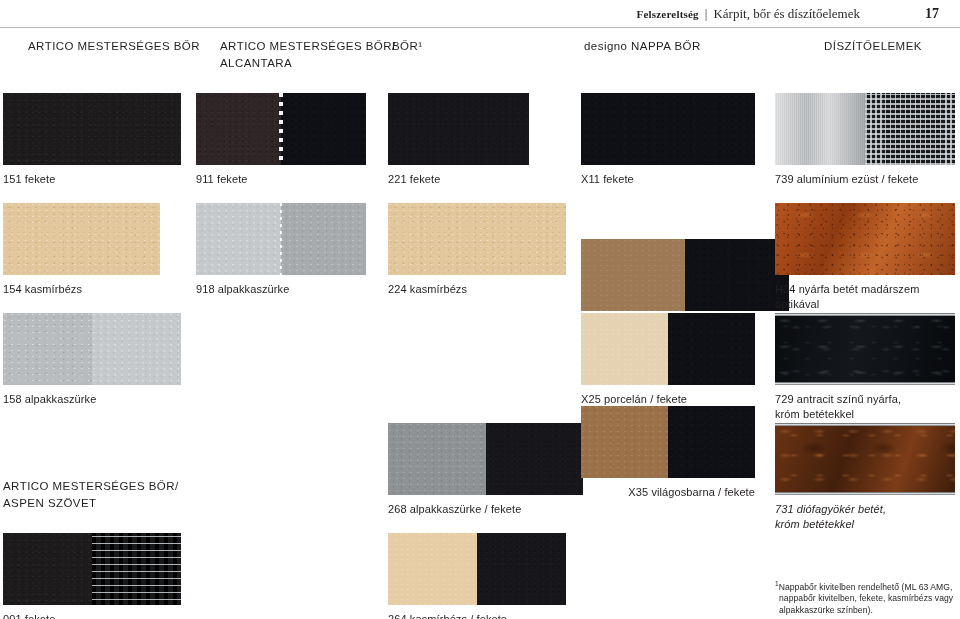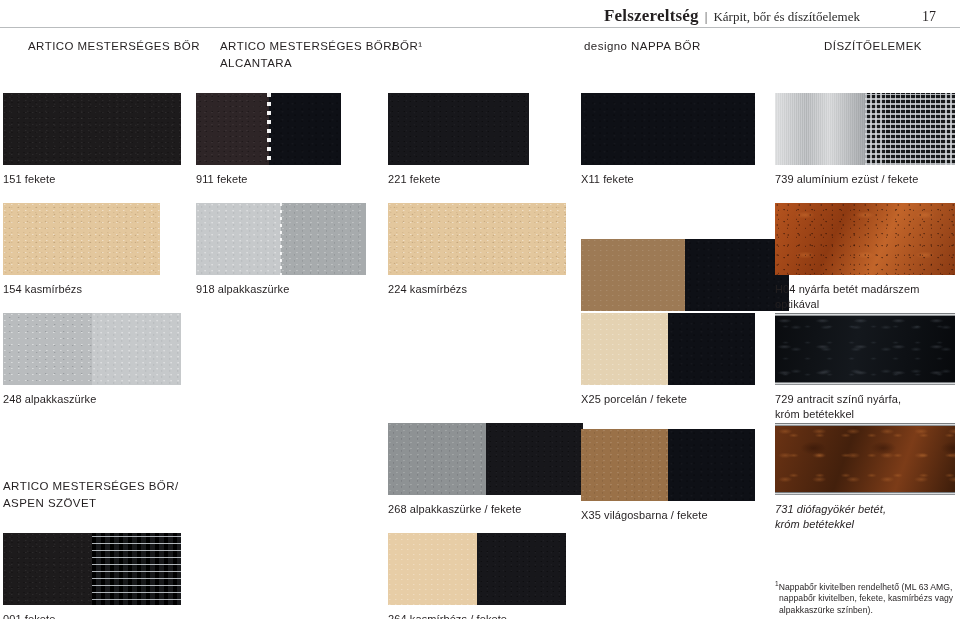--- a/index.html
+++ b/index.html
@@ -16,28 +16,28 @@
   
   .runhead {
     position: absolute;
     left: 0; top: 6px; right: 18px;
     height: 20px;
     display: flex; align-items: baseline; justify-content: flex-end;
     font-family: "Liberation Serif", serif;
   }
   .runhead .rh-title {
     font-weight: bold;
-    font-size: 17px;
+    font-size: 11px;
     letter-spacing: .2px;
   }
   .runhead .rh-sep { margin: 0 6px; font-size: 13px; color: #3a3a3a; }
   .runhead .rh-sub { font-size: 13px; color: #2b2b2b; }
   .runhead .rh-page {
-    font-weight: normal; font-size: 14px;
-    margin-left: 62px; min-width: 20px; text-align: left;
+    font-weight: bold; font-size: 14px;
+    margin-left: 62px; min-width: 20px; text-align: center;
   }
   .rule {
     position: absolute; left: 0; right: 0; top: 27px;
     height: 1px; background: #b9bcbe;
   }
 
   
   .colheads { position: absolute; left: 0; top: 38px; right: 0; height: 44px; }
   .colhead {
     position: absolute; top: 0;
@@ -269,21 +269,21 @@
     <div class="colhead" style="left:776px; width:180px;padding-left:48px;">DÍSZÍTŐELEMEK</div>
   </div>
 
   <div class="swatch-cell" style="left:3px; top:93px; width:178px;">
     <div class="swatch">
       <div class="full tx-leather-black"></div>
     </div>
     <div class="caption">151 fekete</div>
   </div>
 
-  <div class="swatch-cell" style="left:196px; top:93px; width:145px;">
+  <div class="swatch-cell" style="left:196px; top:93px; width:170px;">
     <div class="swatch">
       <div class="half left tx-leather-darkbrown"></div>
       <div class="half right tx-leather-deepblack"></div>
       <div class="tx-stitch"></div>
     </div>
     <div class="caption">911 fekete</div>
   </div>
 
   <div class="swatch-cell" style="left:388px; top:93px; width:141px;">
     <div class="swatch">
@@ -344,21 +344,21 @@
     </div>
     <div class="caption">H04 nyárfa betét madárszem
         optikával</div>
   </div>
 
   <div class="swatch-cell" style="left:3px; top:313px; width:178px;">
     <div class="swatch">
       <div class="half left tx-leather-gray"></div>
       <div class="half right tx-leather-gray-light"></div>
     </div>
-    <div class="caption">248 alpakkaszürke</div>
+    <div class="caption">158 alpakkaszürke</div>
   </div>
 
 
   <div class="swatch-cell" style="left:581px; top:313px; width:174px;">
     <div class="swatch">
       <div class="half left tx-leather-porcelain"></div>
       <div class="half right tx-leather-deepblack"></div>
     </div>
     <div class="caption">X25 porcelán / fekete</div>
   </div>
@@ -377,21 +377,21 @@
 ASPEN SZÖVET</div>
 
   <div class="swatch-cell" style="left:388px; top:423px; width:195px;">
     <div class="swatch">
       <div class="half left tx-leather-gray-mid"></div>
       <div class="half right tx-leather-black2"></div>
     </div>
     <div class="caption">268 alpakkaszürke / fekete</div>
   </div>
 
-  <div class="swatch-cell" style="left:581px; top:429px; width:174px;">
+  <div class="swatch-cell" style="left:581px; top:406px; width:174px;text-align:right;">
     <div class="swatch">
       <div class="half left tx-leather-brown"></div>
       <div class="half right tx-leather-deepblack"></div>
     </div>
     <div class="caption">X35 világosbarna / fekete</div>
   </div>
 
   <div class="swatch-cell" style="left:775px; top:423px; width:180px;font-style:italic;">
     <div class="swatch">
       <div class="full tx-wood-walnut"></div>

